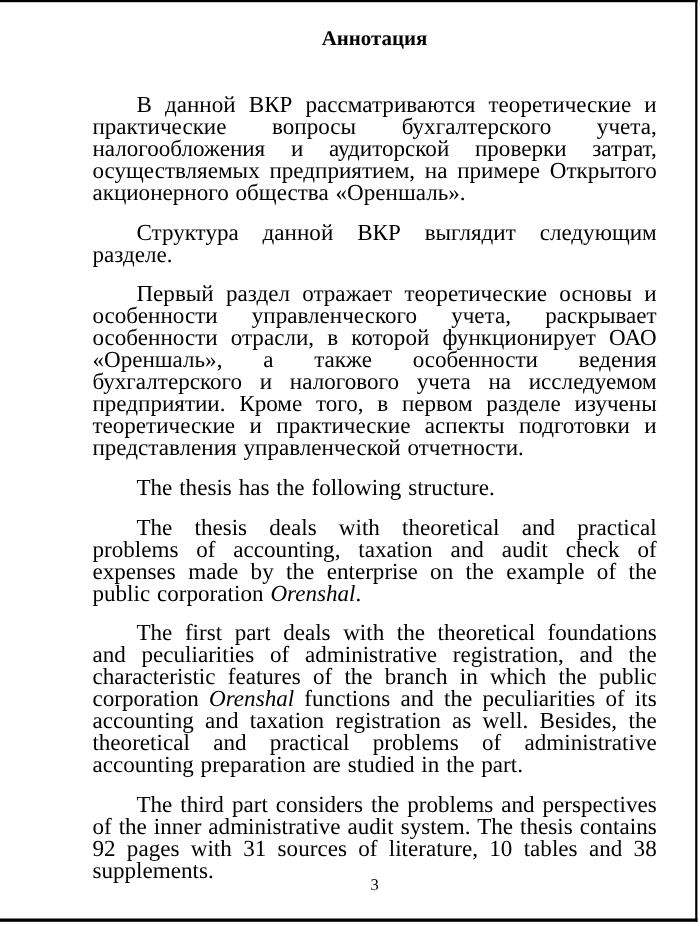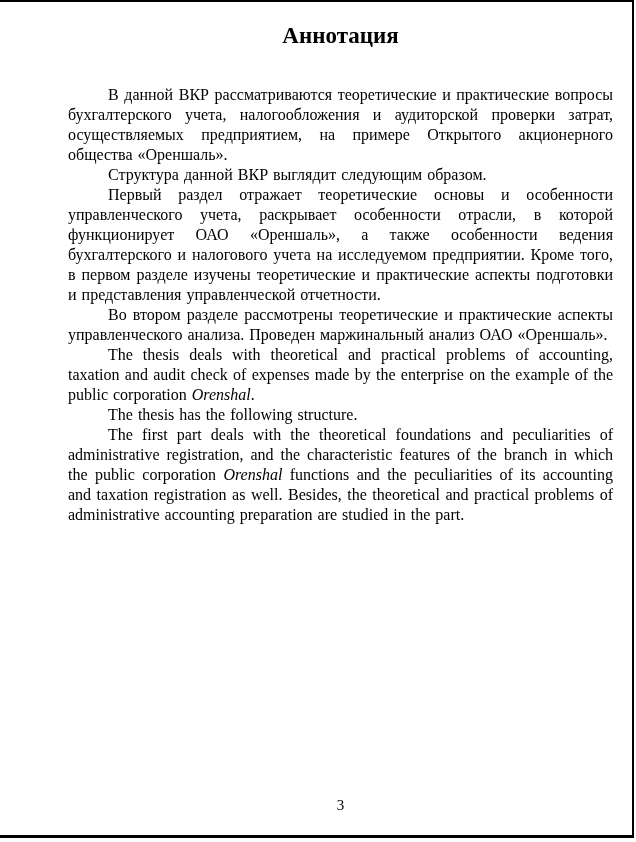--- a/index.html
+++ b/index.html
@@ -30,35 +30,35 @@
   .content {
     position: absolute;
     top: 26px;
     left: 68px;
     width: 545px;
   }
   .heading {
     margin: 0;
     text-align: center;
     font-weight: bold;
-    font-size: 23px;
+    font-size: 19px;
     line-height: 20px;
   }
   .heading-ru {
     margin-bottom: 39px;
   }
   .heading-en {
     margin-top: 7px;
     margin-bottom: 38px;
   }
   .para {
-    margin: 0;
+    margin: 16px;
     text-align: justify;
     text-indent: 40px;
-    font-size: 16px;
+    font-size: 21px;
     line-height: 20px;
     word-spacing: 1px;
   }
   .page-number-row {
     position: absolute;
     top: 796px;
     left: 68px;
     width: 545px;
     text-align: center;
     font-size: 15px;
@@ -69,29 +69,29 @@
 <body>
 
 <div class="sheet-frame"></div>
 
 <div class="content">
 
   <h1 class="heading heading-ru">Аннотация</h1>
 
   <div>
       <p class="para"><span>В данной ВКР рассматриваются теоретические и практические вопросы бухгалтерского учета, налогообложения и аудиторской проверки затрат, осуществляемых предприятием, на примере Открытого акционерного общества «Ореншаль».</span></p>
-      <p class="para"><span>Структура данной ВКР выглядит следующим образом.</span></p>
+      <p class="para"><span>Структура данной ВКР выглядит следующим разделе.</span></p>
       <p class="para"><span>Первый раздел отражает теоретические основы и особенности управленческого учета, раскрывает особенности отрасли, в которой функционирует ОАО «Ореншаль», а также особенности ведения бухгалтерского и налогового учета на исследуемом предприятии. Кроме того, в первом разделе изучены теоретические и практические аспекты подготовки и представления управленческой отчетности.</span></p>
-      <p class="para"><span>Во втором разделе рассмотрены теоретические и практические аспекты управленческого анализа. Проведен маржинальный анализ ОАО «Ореншаль».</span></p>
     </div>
 
 
   <div>
+      <p class="para"><span>The thesis has the following structure.</span></p>
       <p class="para"><span>The thesis deals with theoretical and practical problems of accounting, taxation and audit check of expenses made by the enterprise on the example of the public corporation </span><i>Orenshal</i><span>.</span></p>
-      <p class="para"><span>The thesis has the following structure.</span></p>
       <p class="para"><span>The first part deals with the theoretical foundations and peculiarities of administrative registration, and the characteristic features of the branch in which the public corporation </span><i>Orenshal</i><span> functions and the peculiarities of its accounting and taxation registration as well. Besides, the theoretical and practical problems of administrative accounting preparation are studied in the part.</span></p>
+      <p class="para"><span>The third part considers the problems and perspectives of the inner administrative audit system. The thesis contains 92 pages with 31 sources of literature, 10 tables and 38 supplements.</span></p>
     </div>
 
 </div>
 
 <div class="page-number-row">
   <span>3</span>
 </div>
 
 </body></html>

